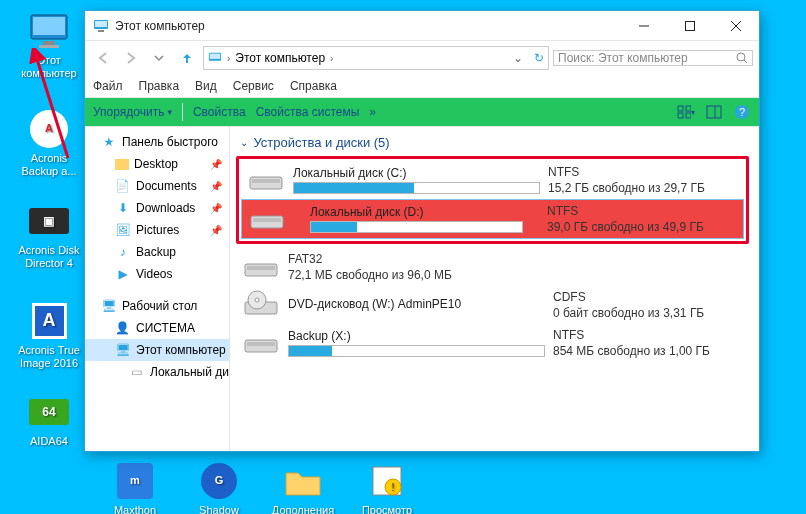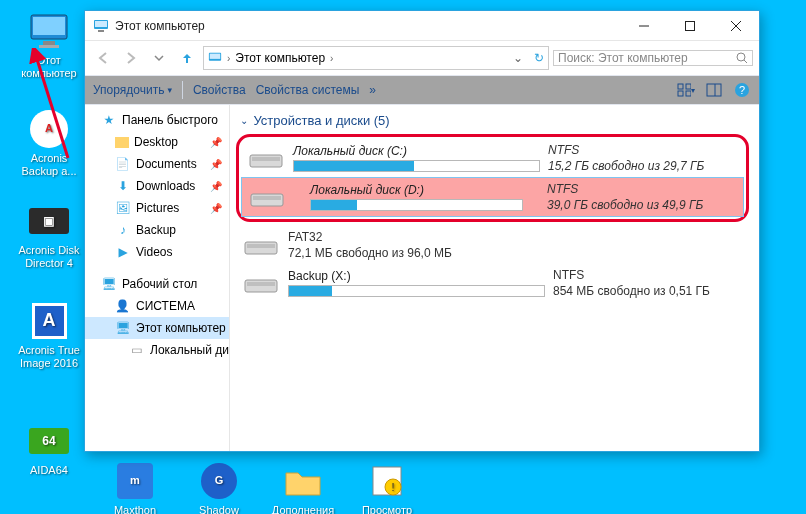--- a/index.html
+++ b/index.html
@@ -26,43 +26,43 @@
 
 .addressbar { height:34px; display:flex; align-items:center; padding:0 6px; gap:4px; }
 .nav-btn { width:24px; height:24px; border:none; background:transparent; color:#888; display:flex; align-items:center; justify-content:center; }
 .nav-btn.active { color:#2aa3df; }
 .addr-box { flex:1; height:24px; border:1px solid #ccc; display:flex; align-items:center; padding:0 4px; font-size:12px; gap:5px; }
 .addr-box .chev { color:#666; font-size:10px; }
 .search-box { width:200px; height:16px; border:1px solid #ccc; display:flex; align-items:center; padding:0 4px; font-size:12px; color:#888; gap:4px; }
 
 .menubar { height:22px; display:flex; align-items:center; padding:0 8px; gap:16px; font-size:12px; color:#333; }
 
-.toolbar { height:30px; background:#a3a3a3; border-top:1px solid #e2e6ee; border-bottom:1px solid #e2e6ee; display:flex; align-items:center; padding:9px 8px; gap:10px; font-size:12px; color:#1a4b8c; }
+.toolbar { height:30px; background:#22c55e; border-top:1px solid #e2e6ee; border-bottom:1px solid #e2e6ee; display:flex; align-items:center; padding:9px 8px; gap:10px; font-size:12px; color:#1a4b8c; }
 .tool-item { display:flex; align-items:center; gap:3px; }
 .tool-sep { width:1px; height:18px; background:#cfd6e2; }
 .toolbar .spacer { flex:1; }
 .tool-icon { width:18px; height:18px; display:flex; align-items:center; justify-content:center; color:#1a4b8c; }
 
 .body-area { flex:1; display:flex; min-height:0; }
 
 .sidebar { width:145px; border-right:1px solid #e6e6e6; overflow:hidden; font-size:12px; padding-top:4px; position:relative; }
 .side-row { height:22px; display:flex; align-items:center; gap:5px; padding-left:16px; white-space:nowrap; }
 .side-row.sub { padding-left:30px; }
 .side-row .pin { color:#777; font-size:10px; margin-left:auto; margin-right:6px; }
 .side-row.sel { background:#cde8ff; }
 .side-ico { width:16px; height:16px; display:inline-flex; align-items:center; justify-content:center; }
 
 .content { flex:1; overflow:auto; padding:6px 10px 6px 6px; }
 .group-header { color:#1a4b8c; font-size:13px; display:flex; align-items:center; gap:5px; margin:2px 0 6px 4px; }
 .group-header .chev { font-size:10px; }
 
-.highlight-box { border:3px solid #e4002b; border-radius:14px; padding:2px 2px; margin-bottom:4px;font-style:italic; }
+.highlight-box { border:3px solid #e4002b; border-radius:2px; padding:2px 2px; margin-bottom:4px; }
 
 .drive-row { display:flex; align-items:center; padding:4px 6px; gap:8px; }
-.drive-row.sel { background:#fca5a5; border:1px solid #7fc4f0;gap:24px; }
+.drive-row.sel { background:#ef4444; border:1px solid #7fc4f0;gap:24px; }
 .drive-glyph { width:38px; height:30px; display:flex; align-items:center; justify-content:center; }
 .drive-mid { flex:1; }
 .drive-name { font-size:12px; color:#222; margin-bottom:2px; }
 .drive-bar { width:100%; height:12px; border:1px solid #b8b8b8; background:#fff; position:relative; }
 .drive-bar-fill { position:absolute; top:0; left:0; height:100%; background:#29abe2; }
 .drive-right { width:190px; font-size:12px; color:#333; }
 .drive-right .fs { margin-bottom:2px; }
 
 .statusbar { height:22px; border-top:1px solid #e6e6e6; display:flex; align-items:center; padding:0 8px; font-size:11px; color:#333; gap:8px; }
 .statusbar .spacer { flex:1; }
@@ -104,21 +104,21 @@
     <span>Acronis Disk Director 4</span>
   </div>
 
   <div class="desk-icon" style="top:300px; left:12px">
     <div class="icon-box">
         <div class="badge-blue">A</div>
       </div>
     <span>Acronis True Image 2016</span>
   </div>
 
-  <div class="desk-icon" style="top:420px; left:12px">
+  <div class="desk-icon" style="top:391px; left:12px">
     <div class="icon-box">
         <div class="badge-green">64</div>
       </div>
     <span>AIDA64</span>
   </div>
 
   <svg class="arrow" width="70" height="120">
     <defs>
         <marker id="ah" markerWidth="10" markerHeight="10" refX="2" refY="3" orient="auto">
           <path d="M0,0 L6,3 L0,6 Z" fill="#e4002b"></path>
@@ -225,20 +225,27 @@
     <div class="search-box">
       <span>Поиск: Этот компьютер</span>
       <div style="flex:1"></div>
       <svg width="12" height="12">
           <circle cx="5" cy="5" r="4" fill="none" stroke="#888"></circle>
           <line x1="8" y1="8" x2="11" y2="11" stroke="#888"></line>
         </svg>
     </div>
   </div>
 
+  <div class="menubar">
+    <span>Файл</span>
+    <span>Правка</span>
+    <span>Вид</span>
+    <span>Сервис</span>
+    <span>Справка</span>
+  </div>
 
   <div class="toolbar">
     <div class="tool-item">
         <span>Упорядочить</span> 
         <span style="font-size:9px">▾</span>
       </div>
     <div class="tool-sep"></div>
     <div class="tool-item">
         <span>Свойства</span>
       </div>
@@ -374,35 +381,51 @@
               <rect x="2" y="10" width="32" height="12" rx="2" fill="#d9d9d9" stroke="#999"></rect>
               <rect x="4" y="12" width="28" height="4" fill="#bfbfbf"></rect>
             </svg>
           </div>
         <div class="drive-right">
           <div class="fs">FAT32</div>
           <div>72,1 МБ свободно из 96,0 МБ</div>
         </div>
       </div>
 
+      <div class="drive-row">
+        <div class="drive-glyph">
+            <svg width="36" height="30">
+              <rect x="2" y="12" width="32" height="12" rx="2" fill="#d9d9d9" stroke="#999"></rect>
+              <circle cx="14" cy="10" r="9" fill="#e8e8e8" stroke="#999"></circle>
+              <circle cx="14" cy="10" r="2" fill="#fff" stroke="#999"></circle>
+            </svg>
+          </div>
+        <div class="drive-mid">
+          <div class="drive-name">DVD-дисковод (W:) AdminPE10</div>
+        </div>
+        <div class="drive-right">
+          <div class="fs">CDFS</div>
+          <div>0 байт свободно из 3,31 ГБ</div>
+        </div>
+      </div>
 
       <div class="drive-row">
         <div class="drive-glyph">
             <svg width="36" height="26">
               <rect x="2" y="10" width="32" height="12" rx="2" fill="#d9d9d9" stroke="#999"></rect>
               <rect x="4" y="12" width="28" height="4" fill="#bfbfbf"></rect>
             </svg>
           </div>
         <div class="drive-mid">
           <div class="drive-name">Backup (X:)</div>
           <div class="drive-bar">
               <div class="drive-bar-fill" style="width: 17%;"></div>
             </div>
         </div>
         <div class="drive-right">
           <div class="fs">NTFS</div>
-          <div>854 МБ свободно из 0,51 ГБ</div>
+          <div>854 МБ свободно из 1,00 ГБ</div>
         </div>
       </div>
     </div>
   </div>
 
 </div>
 
 </body></html>

